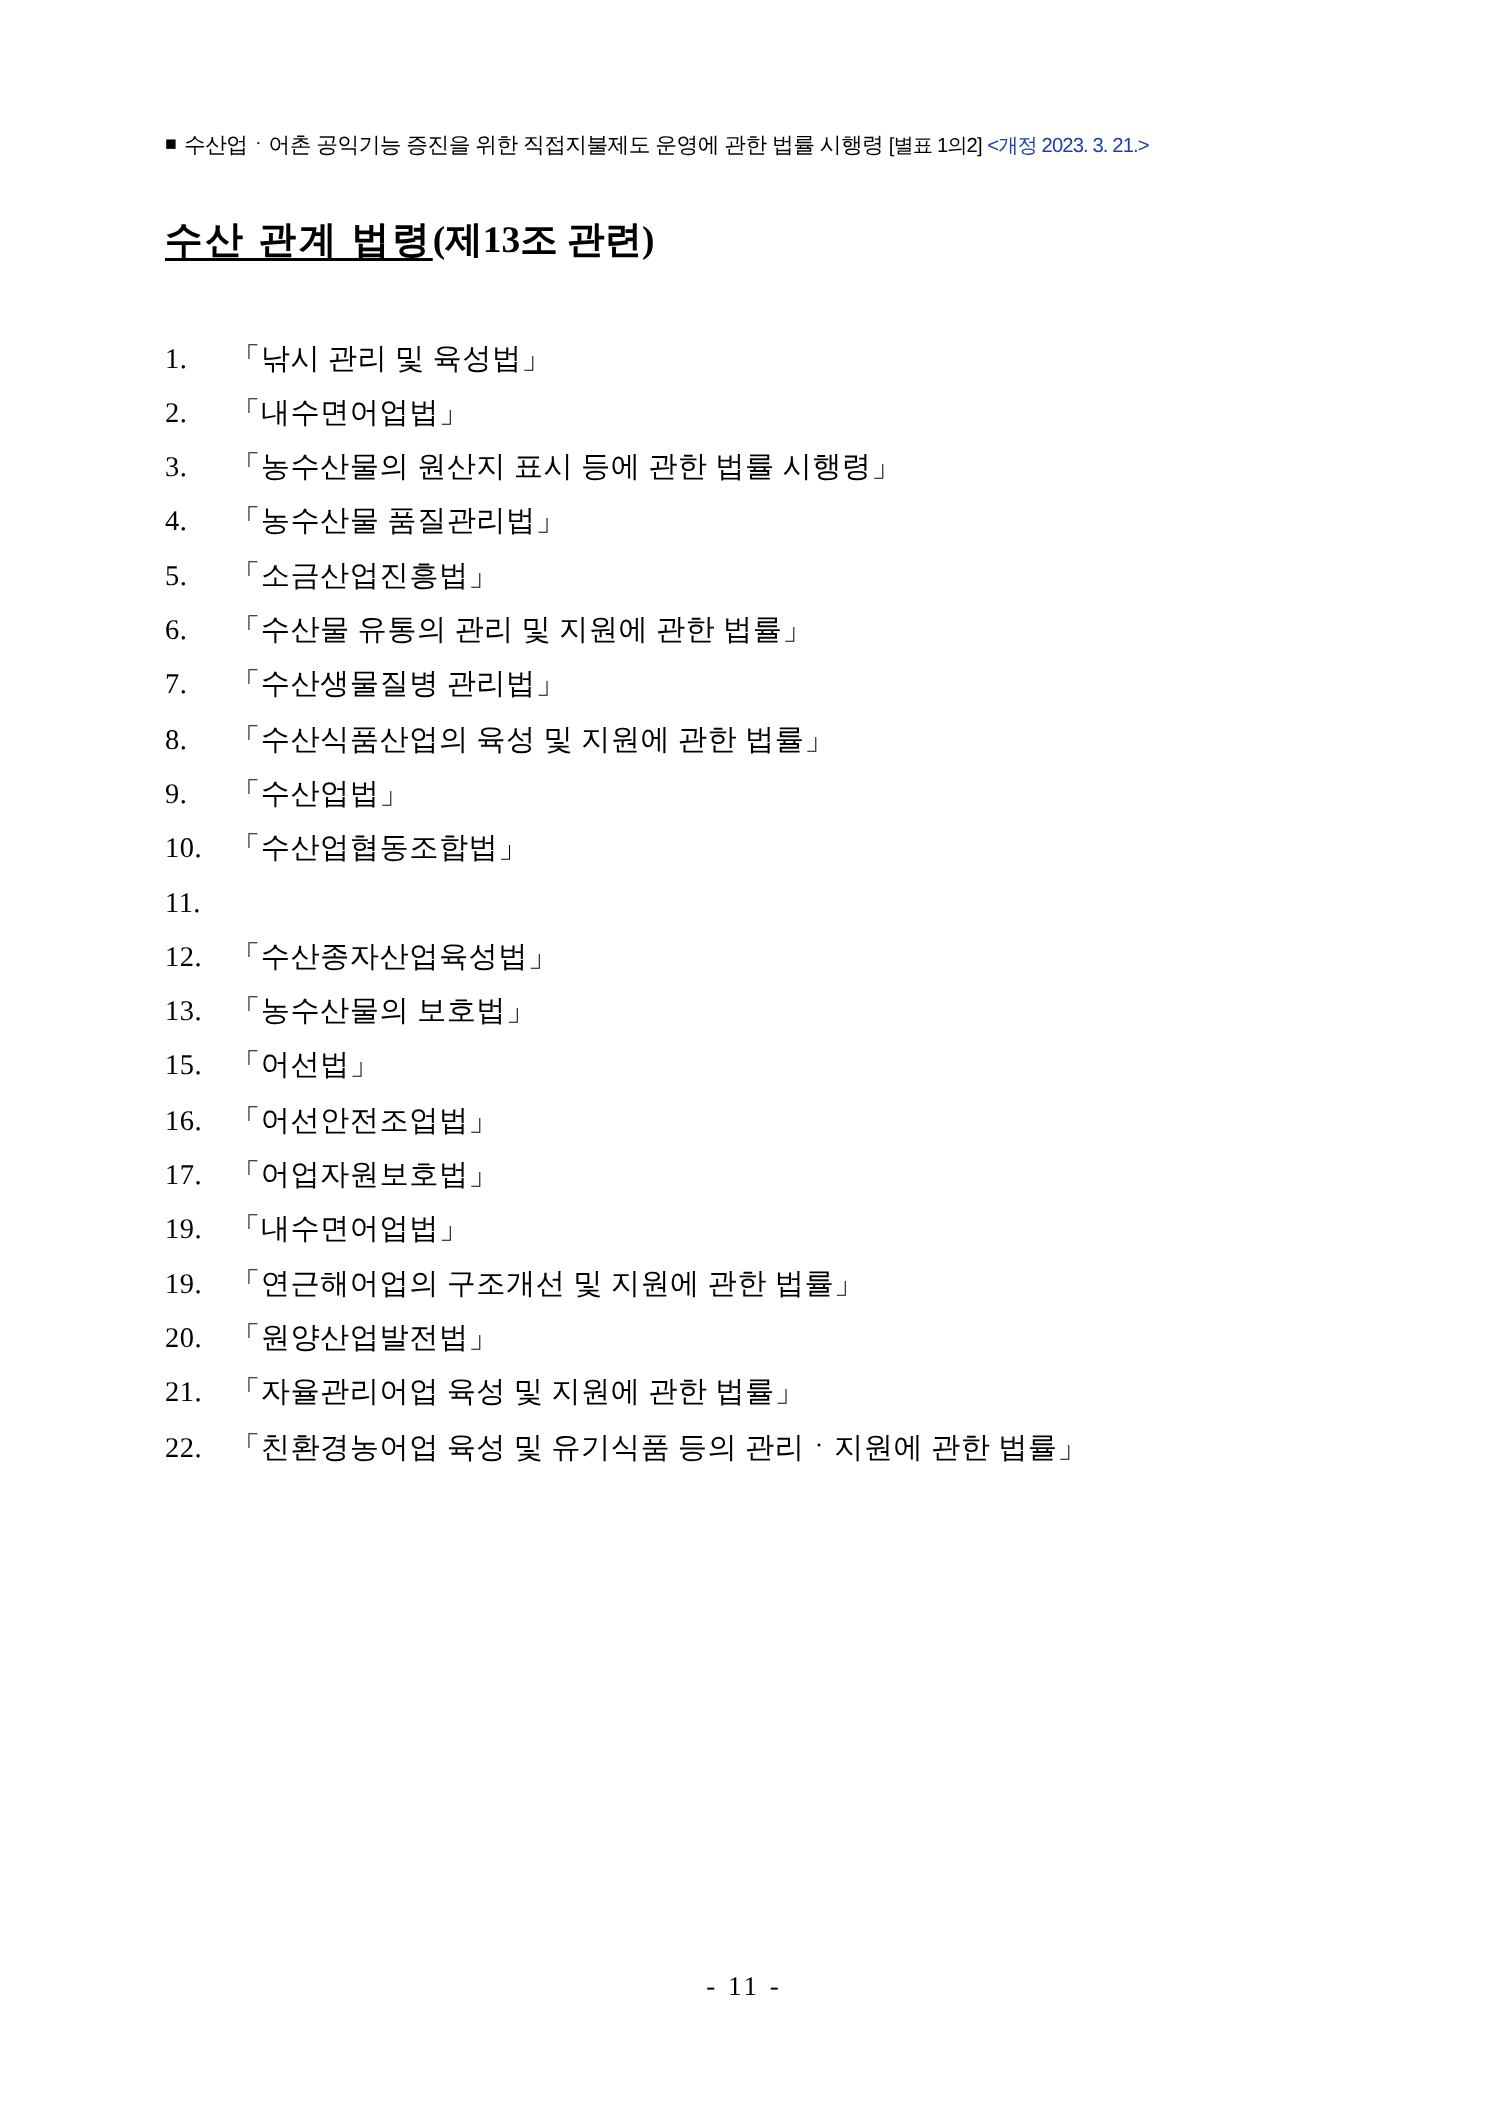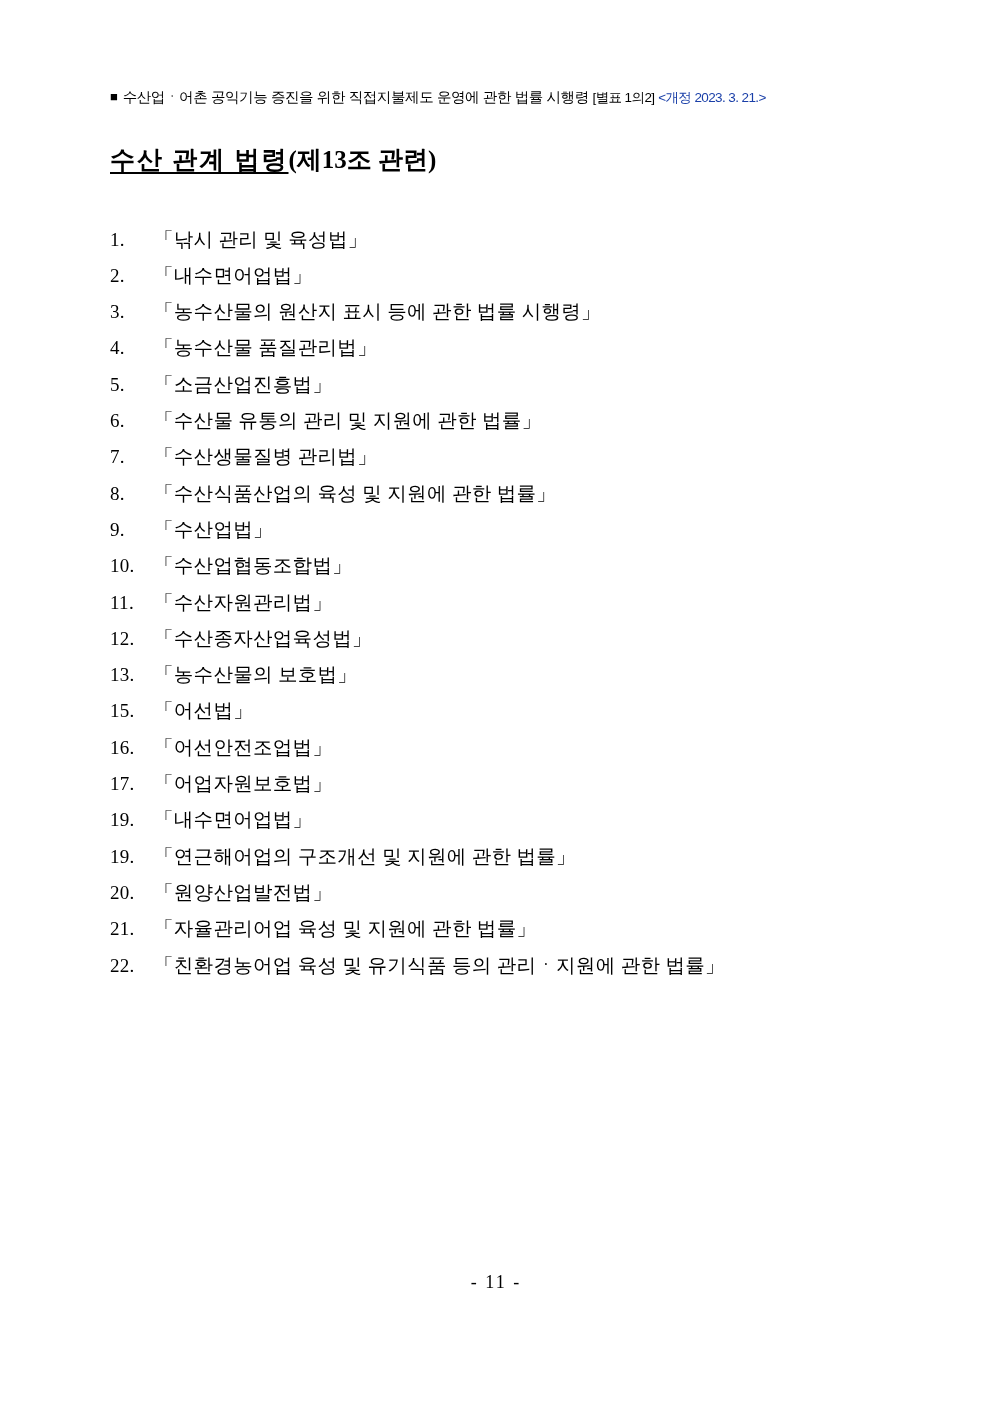--- a/index.html
+++ b/index.html
@@ -88,21 +88,21 @@
     font-size: 19px;
   }
   .law-text {
     flex: 0 1 auto;
     text-align: right;
   }
   .footer {
     position: absolute;
     left: 0;
     right: 0;
-    top: 1272px;
+    top: 1314px;
     text-align: center;
     font-size: 18px;
     letter-spacing: 2px;
   }
 </style>
 </head>
 <body>
 
 <div class="page">
 
@@ -150,21 +150,20 @@
     <li class="law-item">
         <span class="law-num">9.</span>
         <span class="law-text">「수산업법」</span>
       </li>
     <li class="law-item">
         <span class="law-num">10.</span>
         <span class="law-text">「수산업협동조합법」</span>
       </li>
     <li class="law-item">
         <span class="law-num">11.</span>
-        <span class="law-text">「수산자원관리법」</span>
       </li>
     <li class="law-item">
         <span class="law-num">12.</span>
         <span class="law-text">「수산종자산업육성법」</span>
       </li>
     <li class="law-item">
         <span class="law-num">13.</span>
         <span class="law-text">「농수산물의 보호법」</span>
       </li>
     <li class="law-item">

